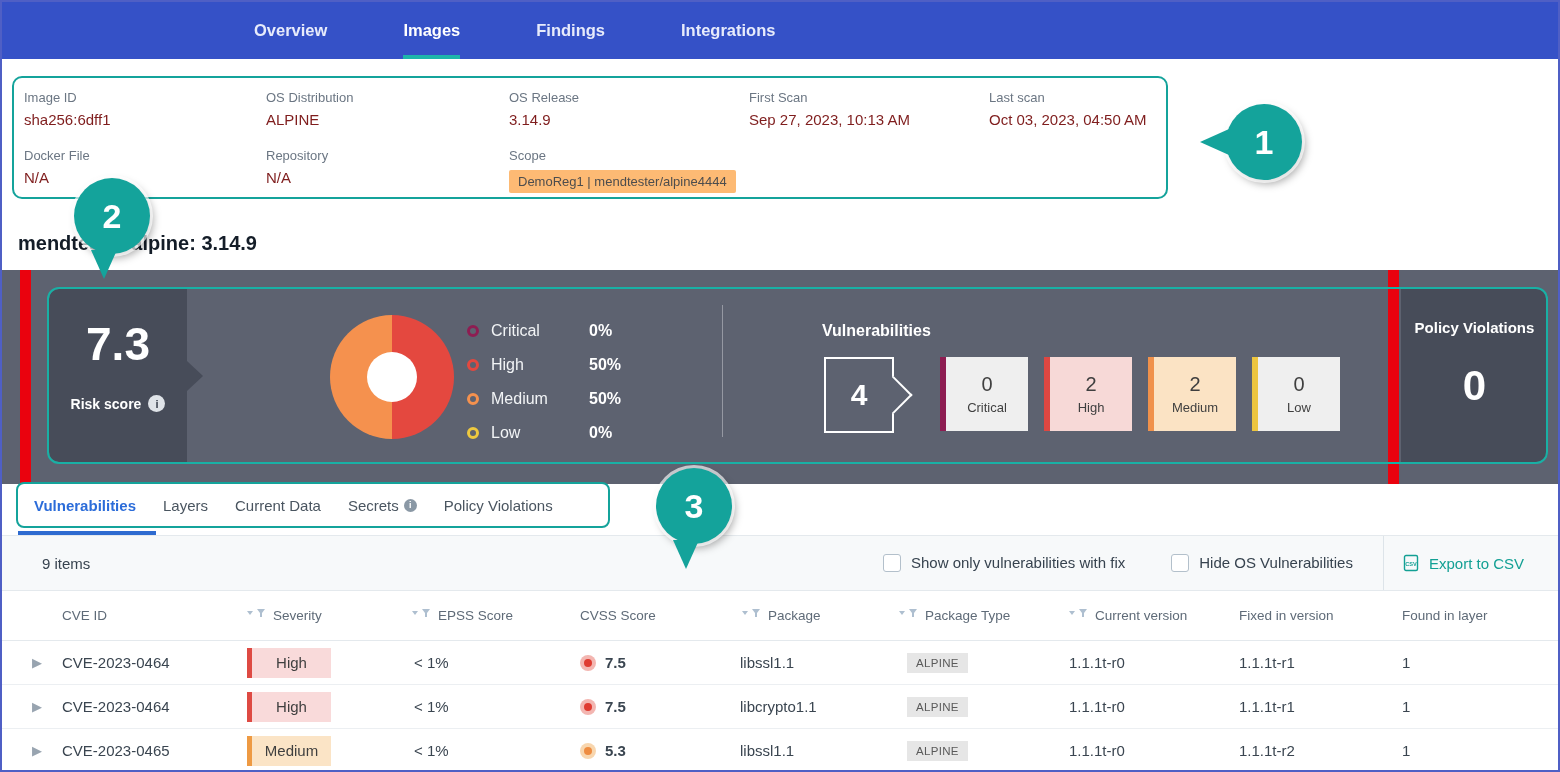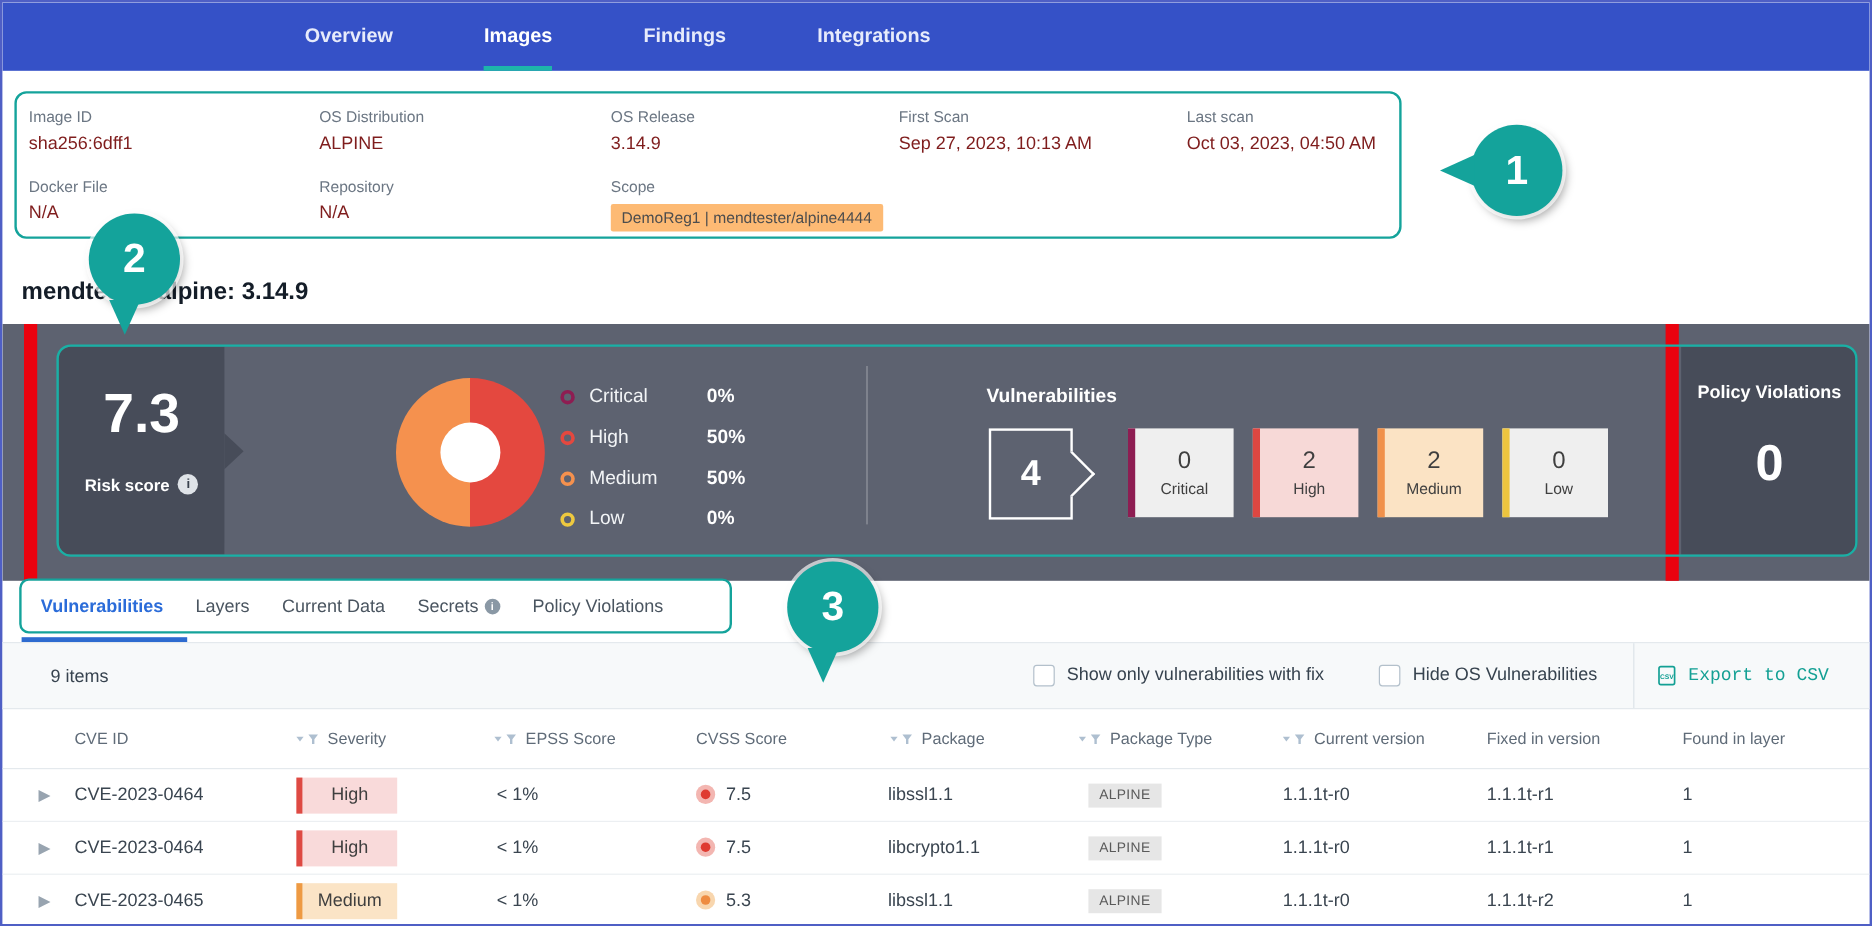--- a/index.html
+++ b/index.html
@@ -91,36 +91,36 @@
   .toolbar { position:absolute; left:0; top:533px; width:100%; height:56px; background:#f7f9fa;
              border-top:1px solid #e4e9ed; border-bottom:1px solid #e4e9ed;
              display:flex; align-items:center; padding-left:40px; }
   .items-count { font-size:15px; color:#37434f; }
   .filters { margin-left:auto; display:flex; gap:46px; align-items:center; margin-right:30px; }
   .filter { display:flex; align-items:flex-start; gap:10px; cursor:pointer; }
   .checkbox { width:18px; height:18px; border:1px solid #b3c0cb; border-radius:3px; background:#fff; cursor:pointer; }
   .filter-label { font-size:15px; color:#37434f; }
   .export { height:100%; border-left:1px solid #dde4e9; display:flex; align-items:center; gap:9px;
             padding:0 34px 0 18px; cursor:pointer; }
-  .export-label { font-size:15px; color:#13a094;font-family:Liberation Mono, monospace; }
+  .export-label { font-size:15px; color:#13a094; }
 
   
   .vuln-table { position:absolute; left:0; top:589px; width:100%; }
   .tr { display:grid; grid-template-columns:60px 183px 165px 170px 160px 157px 170px 172px 163px 1fr;
         align-items:center; }
   .thead { height:50px; border-bottom:1px solid #e4e9ed; }
-  .th { font-size:13.5px; color:#5f6b78; display:flex; align-items:center; gap:6px; }
+  .th { font-size:13.5px; color:#5f6b78; display:flex; align-items:flex-start; gap:6px; }
   .hic { flex:0 0 auto; }
   .row { height:44px; border-bottom:1px solid #eceff2; font-size:15px; color:#3a4550; }
   .expander { padding-left:30px; color:#98a4b0; font-size:13px; cursor:pointer; }
   .sev-badge { display:inline-block; width:84px; height:30px; line-height:30px; text-align:center;
                font-size:15px; color:#3f3f3f; border-left:5px solid; margin-left:2px; }
   .badge-high   { background:#f9dada; border-color:#de4a43; }
   .badge-medium { background:#fbe4c6; border-color:#ee9a43; }
-  .cvss-cell { display:flex; align-items:flex-start; gap:9px; font-weight:400; }
+  .cvss-cell { display:flex; align-items:flex-end; gap:9px; font-weight:700; }
   .cvss-dot { width:16px; height:16px; border-radius:50%; display:inline-flex; align-items:center; justify-content:center; }
   .cvss-dot::after { content:""; width:8px; height:8px; border-radius:50%; }
   .cvss-high { background:#f3b6b1; } .cvss-high::after { background:#df3b31; }
   .cvss-medium { background:#f8d6ae; } .cvss-medium::after { background:#ee8c41; }
   .pkg-badge { display:inline-block; background:#e6e6e6; color:#5a5a5a; font-size:11.5px;
                letter-spacing:.3px; padding:4px 9px; margin-left:10px; }
   .cell-pad2 { padding-left:2px; } .cell-pad4 { padding-left:4px; }
 
   
   .callout { position:absolute; width:76px; height:76px; border-radius:50%; background:#14a39b;

